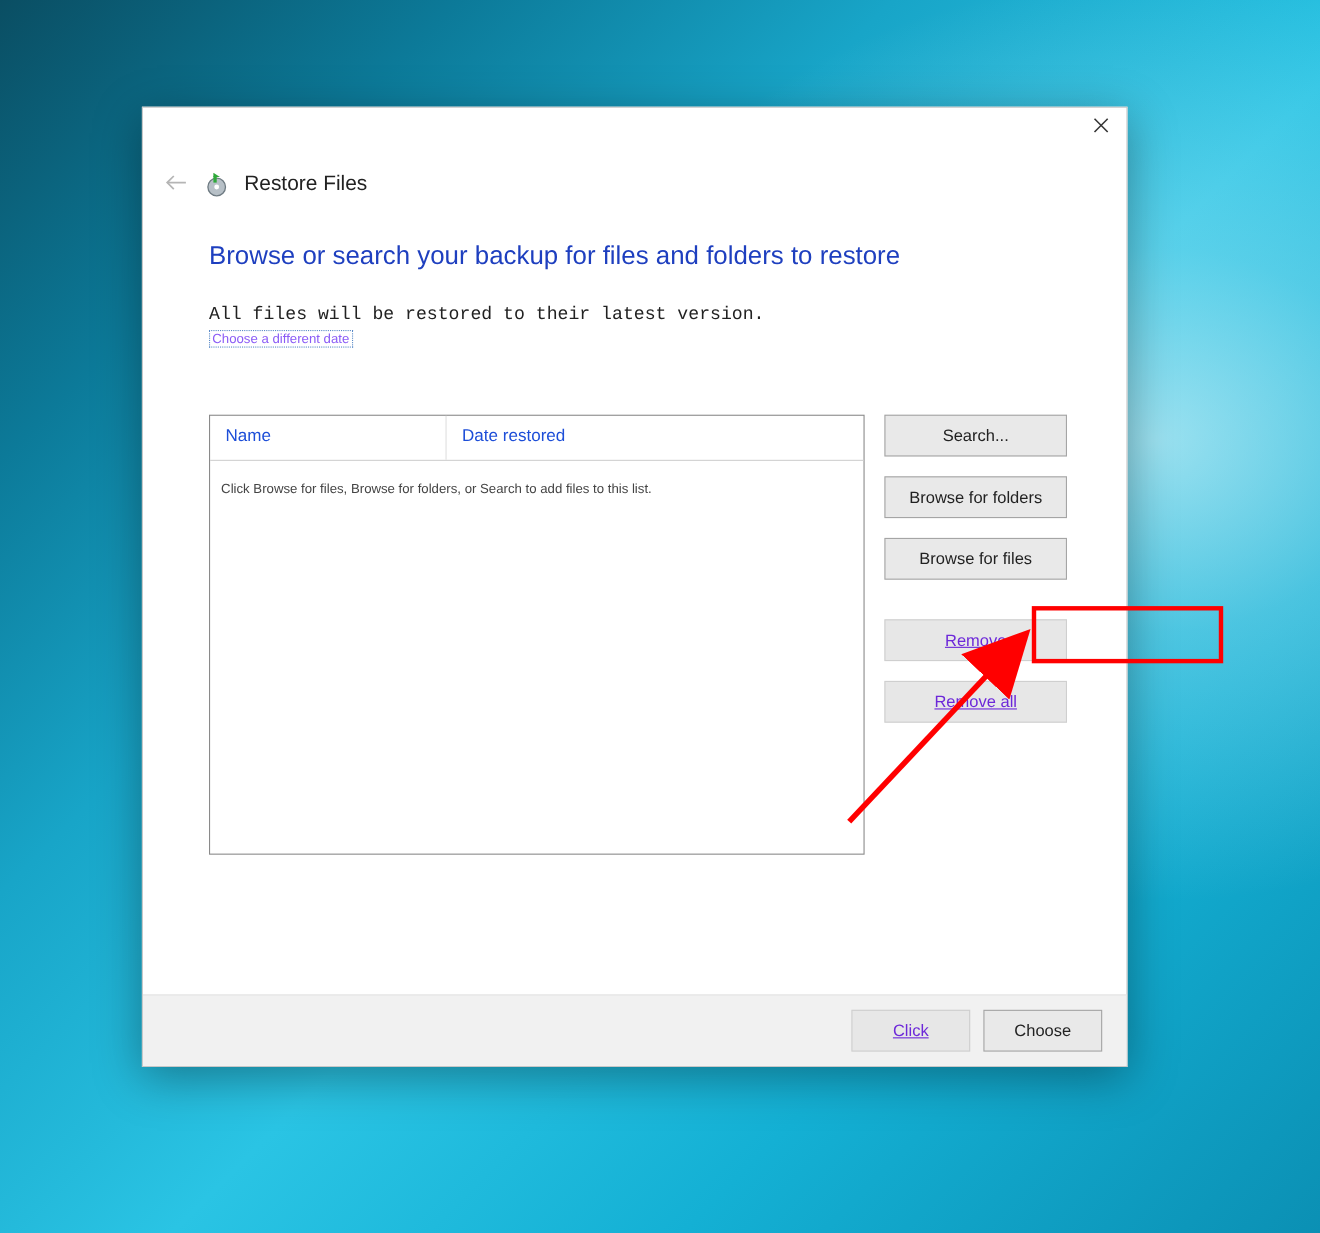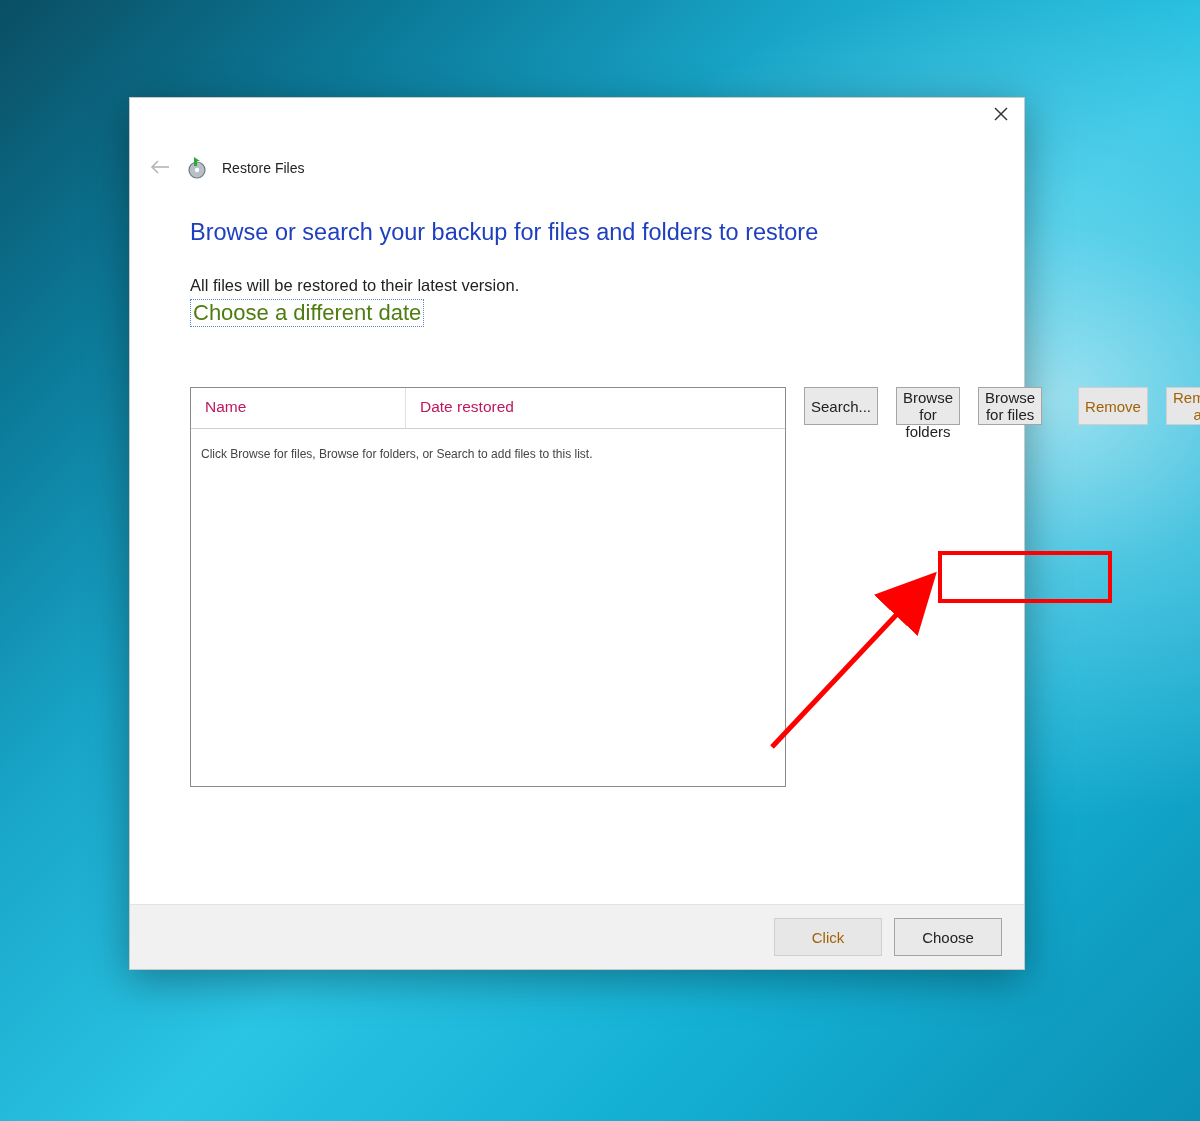--- a/index.html
+++ b/index.html
@@ -61,99 +61,101 @@
     text-align: center;
     cursor: pointer;
   }
   .app-icon {
     width: 22px;
     height: 22px;
     position: relative;
   }
   .app-icon svg { display:block; }
   .app-title {
-    font-size: 14px;
+    font-size: 19px;
     color: #222;
   }
   .content {
     flex: 1 1 auto;
     padding: 40px 32px 20px 60px;
   }
   .heading {
     color: #1e3fbf;
     font-size: 23.5px;
     font-weight: 400;
     margin: 0 0 30px 0;
   }
   .desc {
     font-size: 16.5px;
     color: #222;
     margin: 0 0 4px 0;
+    font-family: Liberation Mono, monospace;
   }
   .date-link {
     display: inline-block;
-    font-size: 22px;
-    color: #4d7c0f;
+    font-size: 12px;
+    color: #8b5cf6;
     border: 1px dotted #5a8ac7;
     padding: 0 2px;
     cursor: pointer;
   }
   .picker {
     display: flex;
     gap: 18px;
     margin-top: 60px;
     align-items: flex-start;
   }
   .list-box {
     border: 1px solid #8a8a8a;
     width: 594px;
     height: 398px;
     background: #fff;
   }
   .list-header {
     display: flex;
     height: 40px;
     border-bottom: 1px solid #d0d0d0;
-    color: #be185d;
+    color: #1d4ed8;
     font-size: 15.5px;
   }
   .list-header > div {
     padding: 10px 12px 8px 14px;
     border-right: 1px solid #e0e0e0;
     white-space: nowrap;
   }
   .col-name    { width: 188px; }
   .col-folder  { width: 178px; }
   .col-date    { flex: 1; border-right: none !important; }
   .list-empty {
     padding: 18px 10px;
     color: #444;
     font-size: 12px;
     white-space: nowrap;
   }
   .side-buttons {
     display: flex;
-    flex-direction: row;
+    flex-direction: column;
     gap: 18px;
     width: 166px;
   }
   .btn {
     height: 38px;
     border: 1px solid #a5a5a5;
     background: #e9e9e9;
     font-size: 15px;
     color: #222;
     cursor: pointer;
     font-family: inherit;
   }
   .btn.disabled {
-    color: #a16207;
+    color: #6d28d9;
     background: #e7e7e7;
     border-color: #cfcfcf;
     cursor: default;
+    text-decoration: underline;
   }
   .highlight-box {
     position: absolute;
     border: 4px solid #ff0000;
     pointer-events: none;
   }
   .arrow-annot {
     position: absolute;
     pointer-events: none;
   }

